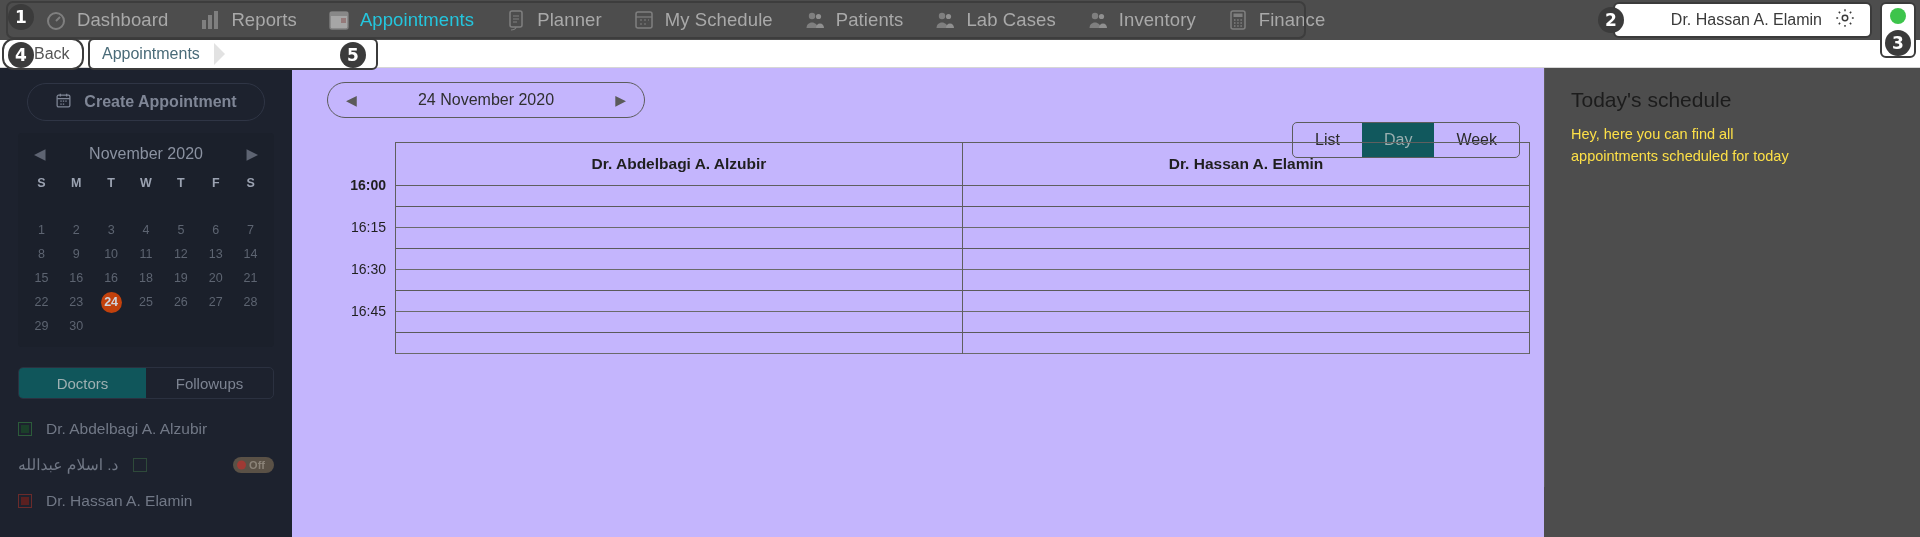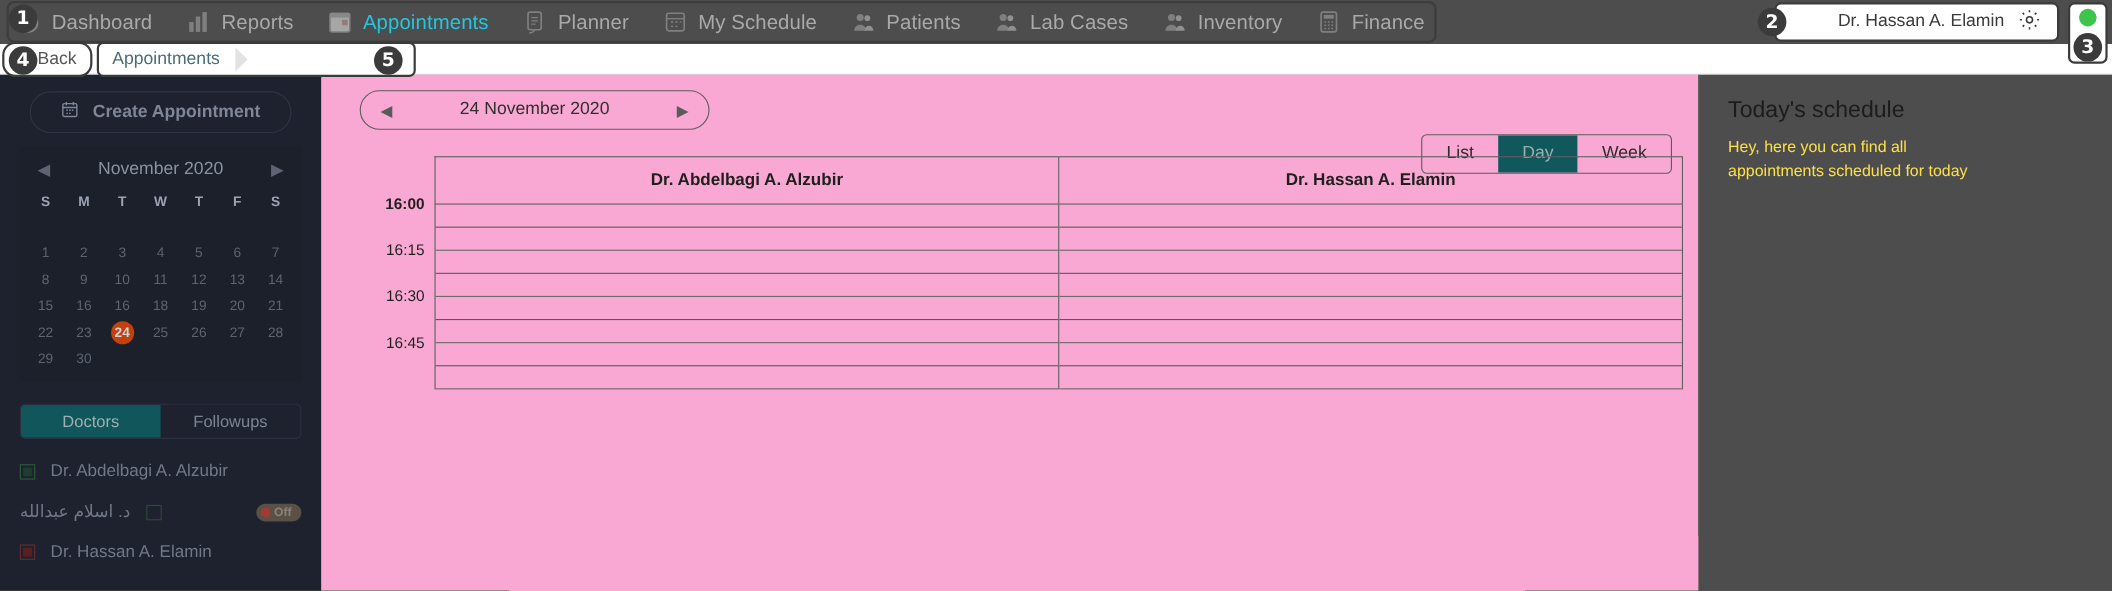--- a/index.html
+++ b/index.html
@@ -10,21 +10,21 @@
     background: #4d4d4d;
   }
   #root { position: relative; width: 1920px; height: 537px; background: #4d4d4d; }
 
   
   .topnav {
     position: absolute; left: 0; top: 0; width: 1920px; height: 40px;
     background: #4d4d4d;
     display: flex; align-items: center;
   }
-  .nav-items { display: flex; align-items: center; gap: 2px; text-align: right; }
+  .nav-items { display: flex; align-items: center; padding-left: 30px; gap: 2px; text-align: right; }
   .nav-item {
     display: flex; align-items: center; gap: 9px;
     padding: 0 14px; height: 40px; cursor: pointer;
     white-space: nowrap;
   }
   .nav-label { font-size: 18.5px; color: #a9a9a9; letter-spacing: .1px; }
   .nav-item.active .nav-label { color: #24c6de; }
   .nav-ico { width: 24px; height: 24px; opacity: .55; display:block; }
 
   
@@ -128,21 +128,21 @@
     position: absolute; right: 18px; top: 50%; transform: translateY(-50%);
     background: #5a5146; color: #8b8378; font-size: 11px; font-weight: bold;
     border-radius: 9px; padding: 2px 9px 2px 16px;
   }
   .off-badge::before {
     content:''; position: absolute; left: 4px; top: 50%; transform: translateY(-50%);
     width: 9px; height: 9px; border-radius: 50%; background: #a03a34;
   }
 
   
-  .main { position: absolute; left: 292px; top: 68px; width: 1252px; height: 469px; background: #f9a8d4; }
+  .main { position: absolute; left: 292px; top: 68px; width: 1252px; height: 469px; background: #c4b5fd; }
   .main-top { height: 60px; position: relative; }
   .datenav {
     position: absolute; left: 35px; top: 14px; width: 318px; height: 36px;
     border: 1px solid #5c5c5c; border-radius: 18px;
     display: flex; align-items: center; justify-content: space-between; padding: 0 18px;
   }
   .date-text { font-size: 16px; color: #2f2f2f; }
   .dn-arrow { color: #5a5a5a; font-size: 14px; cursor: pointer; }
   .viewtoggle {
     position: absolute; right: 24px; top: 14px; height: 36px;

